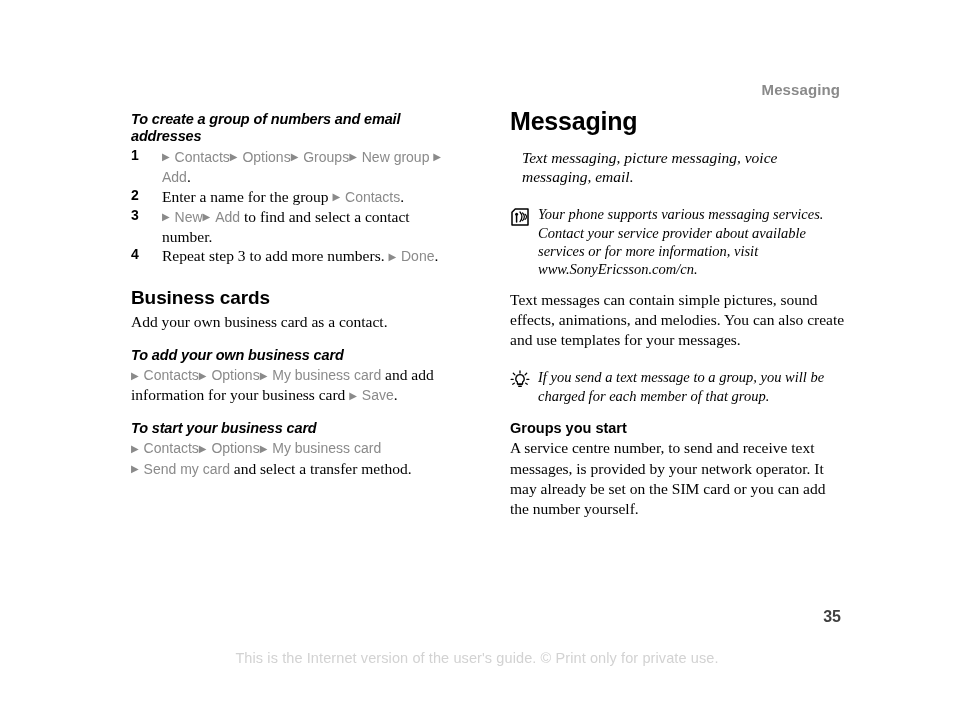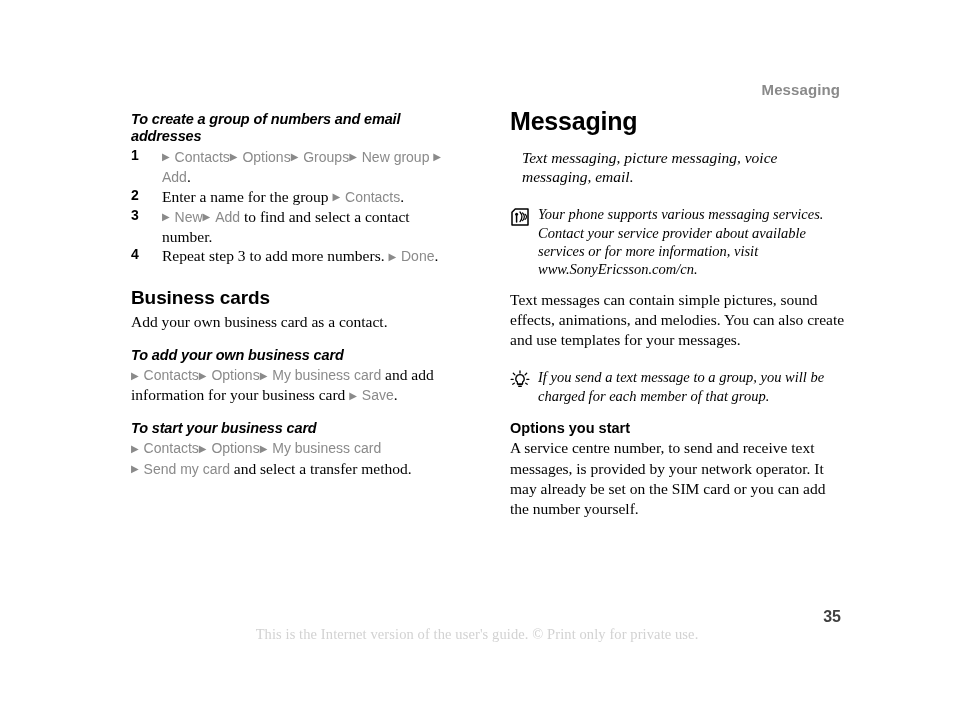--- a/index.html
+++ b/index.html
@@ -167,23 +167,23 @@
     top: 608px;
     font-family: "Liberation Sans", sans-serif;
     font-weight: bold;
     font-size: 16px;
     color: #404040;
   }
   .footer-note {
     position: absolute;
     left: 0;
     right: 0;
-    top: 626px;
+    top: 650px;
     text-align: center;
-    font-family: Liberation Serif, serif;
+    font-family: Liberation Sans, sans-serif;
     font-size: 14.5px;
     color: #d2d2d2;
     letter-spacing: 0.1px;
   }
 </style>
 </head>
 <body>
 
 <div class="page">
 
@@ -265,20 +265,20 @@
           <path d="M18.9 9.3 L16.8 9.3" stroke="#000000" stroke-width="1.3" stroke-linecap="round"></path>
           <path d="M2.7 14.2 L4.3 13.2" stroke="#000000" stroke-width="1.3" stroke-linecap="round"></path>
           <path d="M17.3 14.2 L15.7 13.2" stroke="#000000" stroke-width="1.3" stroke-linecap="round"></path>
         </svg>
       </span>
       <p class="note-text">If you send a text message to a group, you will be charged for each member of that group.</p>
     </div>
 
     <div class="gap-md"></div>
 
-    <h4 class="sub-title">Options you start</h4>
+    <h4 class="sub-title">Groups you start</h4>
     <p class="body-text">A service centre number, to send and receive text messages, is provided by your network operator. It may already be set on the SIM card or you can add the number yourself.</p>
   </div>
 
   <div class="page-number">35</div>
   <div class="footer-note">This is the Internet version of the user's guide. © Print only for private use.</div>
 
 </div>
 
 </body></html>

